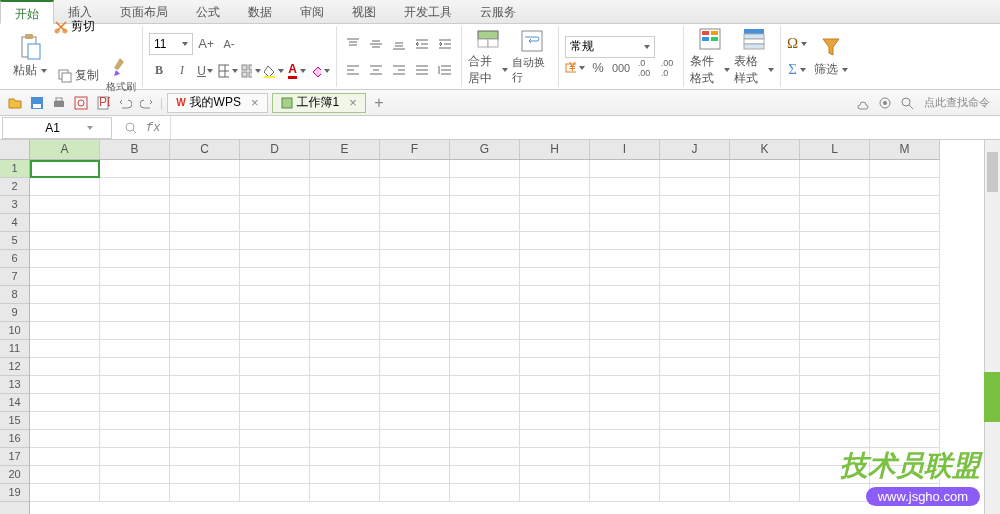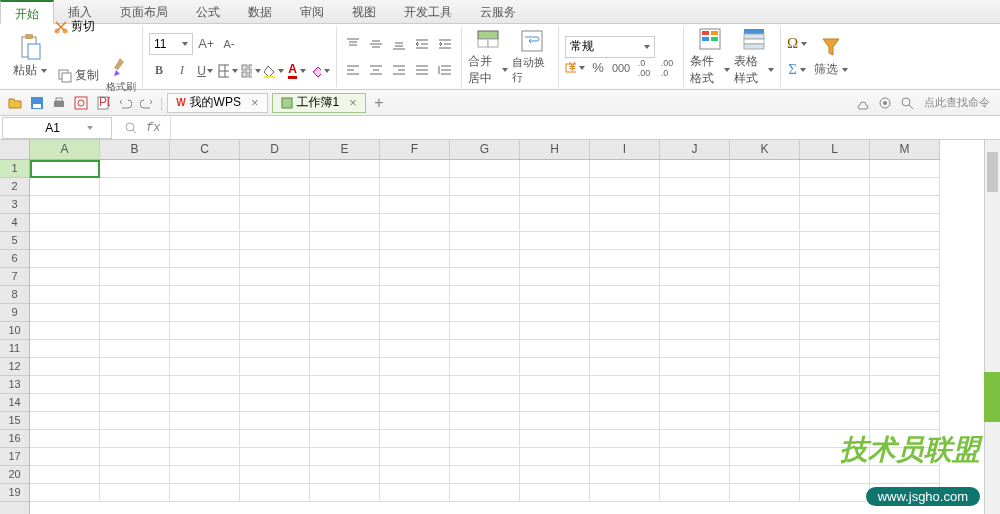--- a/index.html
+++ b/index.html
@@ -37,21 +37,21 @@
 .row-h.sel{background:#d0e8c0}
 .cells{position:relative;flex:1}
 .cell-row{display:flex;height:18px}
 .cell{width:70px;border-right:1px solid #ddd;border-bottom:1px solid #ddd}
 .cell.active{border:2px solid #3a9c3a;position:relative}
 .vscroll{position:absolute;right:0;top:140px;width:16px;bottom:0;background:#f0f0f0;border-left:1px solid #ccc}
 .vscroll-thumb{position:absolute;top:12px;left:2px;right:2px;height:40px;background:#c8c8c8}
 .hscroll-tab{position:absolute;right:0;top:372px;width:16px;height:50px;background:#7ac142}
 .watermark{position:absolute;right:20px;bottom:8px;pointer-events:none;text-align:right}
 .watermark .t1{font-size:28px;font-weight:bold;color:#7ac142;font-style:italic;text-shadow:1px 1px 2px #fff}
-.watermark .t2{font-size:13px;color:#fff;background:#0f766e;padding:2px 12px;border-radius:10px;display:inline-block;margin-top:18px}
+.watermark .t2{font-size:13px;color:#fff;background:#8b5cf6;padding:2px 12px;border-radius:10px;display:inline-block;margin-top:2px}
 .spacer{flex:1}
 svg{display:block}
 .txt-btn{font-size:11px;color:#555;cursor:pointer;padding:2px 4px}
 </style>
 </head>
 <body>
 
 <div class="tabs">
   <div class="tab active">开始</div>
   <div class="tab">插入</div>

